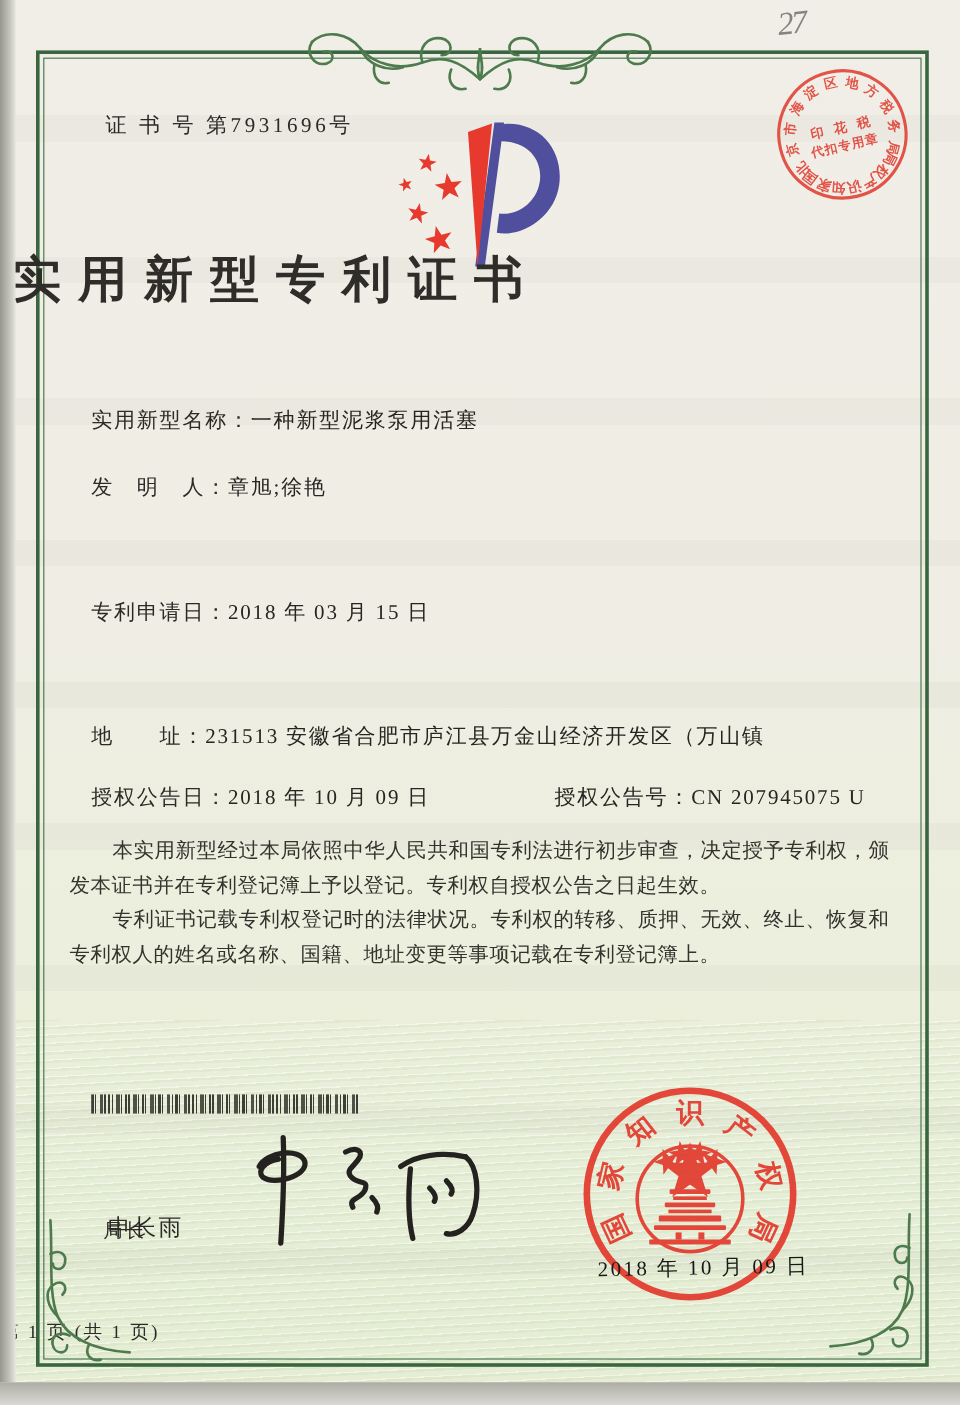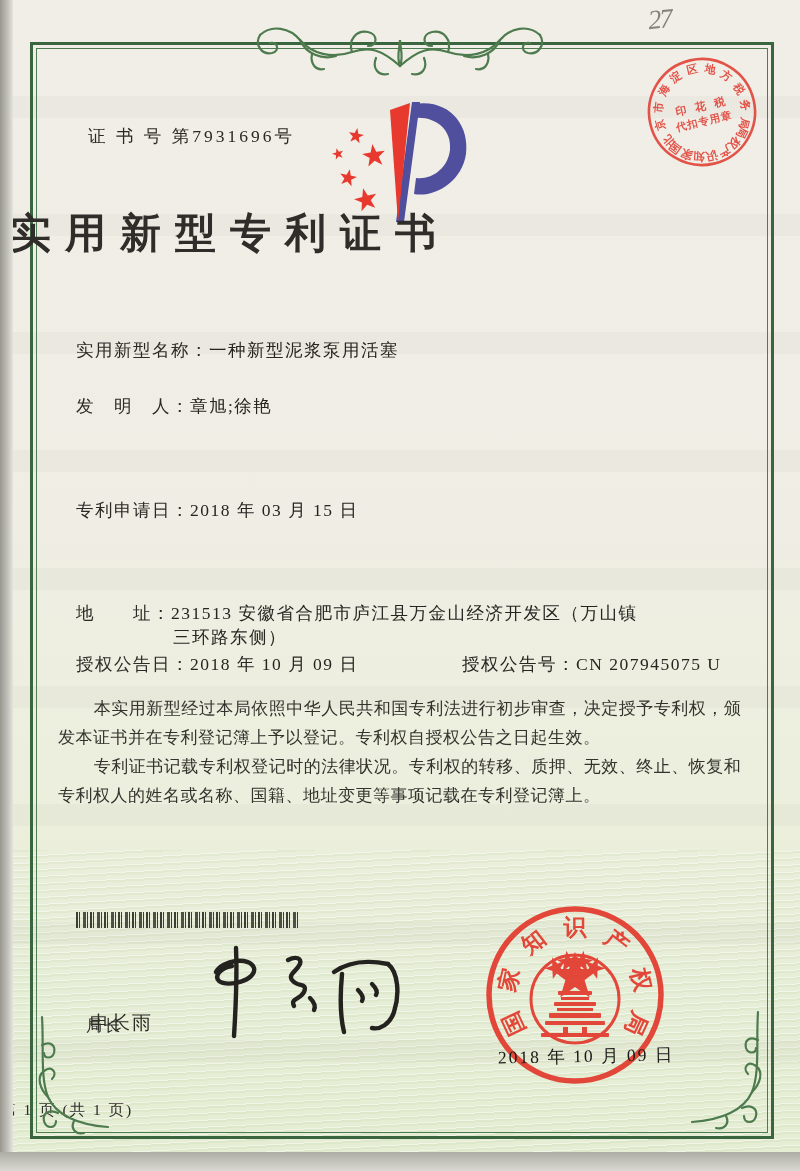--- a/index.html
+++ b/index.html
@@ -27,21 +27,21 @@
     background:linear-gradient(180deg,#aeada5,#d9d8d2);}
   .frame{
     position:absolute;left:30px;top:42px;width:738px;height:1091px;
     border:3px solid #39663f;
   }
   .frame-inner{position:absolute;inset:3px;border:1px solid #4d7b52;}
   .ornament-top{position:absolute;left:50%;top:10px;transform:translateX(-50%);z-index:2;}
   .corner{position:absolute;z-index:2;}
   .corner.bl{left:34px;top:1015px;}
   .corner.br{right:34px;top:1010px;}
-  .cert-no{position:absolute;left:88px;top:92px;font-size:17.5px;letter-spacing:3px;color:#2a2925;margin-top:32px;}
+  .cert-no{position:absolute;left:88px;top:92px;font-size:17.5px;letter-spacing:3px;color:#2a2925;}
   .note{position:absolute;left:648px;top:4px;font-size:27px;color:#84837f;
     transform:rotate(-6deg);font-style:italic;letter-spacing:-2px;}
   .logo{position:absolute;left:322px;top:96px;}
   .title{position:absolute;left:0;top:206px;width:100%;
     font-size:41px;font-weight:700;letter-spacing:14px;padding-left:10px;box-sizing:border-box;color:#2e2d29;}
   .field-row{position:absolute;left:76px;font-size:17.5px;color:#262521;letter-spacing:1.5px;white-space:nowrap;}
   .field-row .lab{color:#2b2a26;}
   .addr-line2{margin-left:97px;letter-spacing:1.5px;}
   .grant-no{position:absolute;left:462px;top:652px;font-size:17.5px;color:#262521;letter-spacing:1.5px;white-space:nowrap;}
   .paras{position:absolute;left:58px;top:694px;width:692px;font-size:17px;line-height:29px;
@@ -173,21 +173,20 @@
   <div class="field-row" style="top:394px">
     <span class="lab">发　明　人：</span><span>章旭;徐艳</span>
   </div>
   <div class="field-row" style="top:498px">
     <span class="lab">专利申请日：</span><span>2018 年 03 月 15 日</span>
   </div>
   <div class="field-row" style="top:601px">
     <div>
       <span class="lab">地　　址：</span><span>231513 安徽省合肥市庐江县万金山经济开发区（万山镇</span>
     </div>
-    <div class="addr-line2">三环路东侧）</div>
   </div>
   <div class="field-row" style="top:652px">
     <span class="lab">授权公告日：</span><span>2018 年 10 月 09 日</span>
   </div>
   <div class="grant-no">
     <span class="lab">授权公告号：</span><span>CN 207945075 U</span>
   </div>
 
   <div class="paras">
     <p>本实用新型经过本局依照中华人民共和国专利法进行初步审查，决定授予专利权，颁发本证书并在专利登记簿上予以登记。专利权自授权公告之日起生效。</p>

